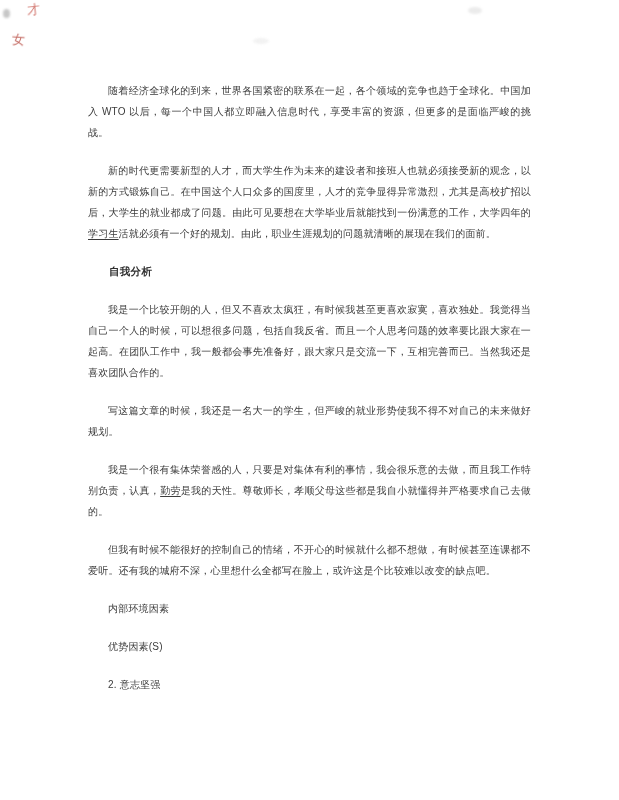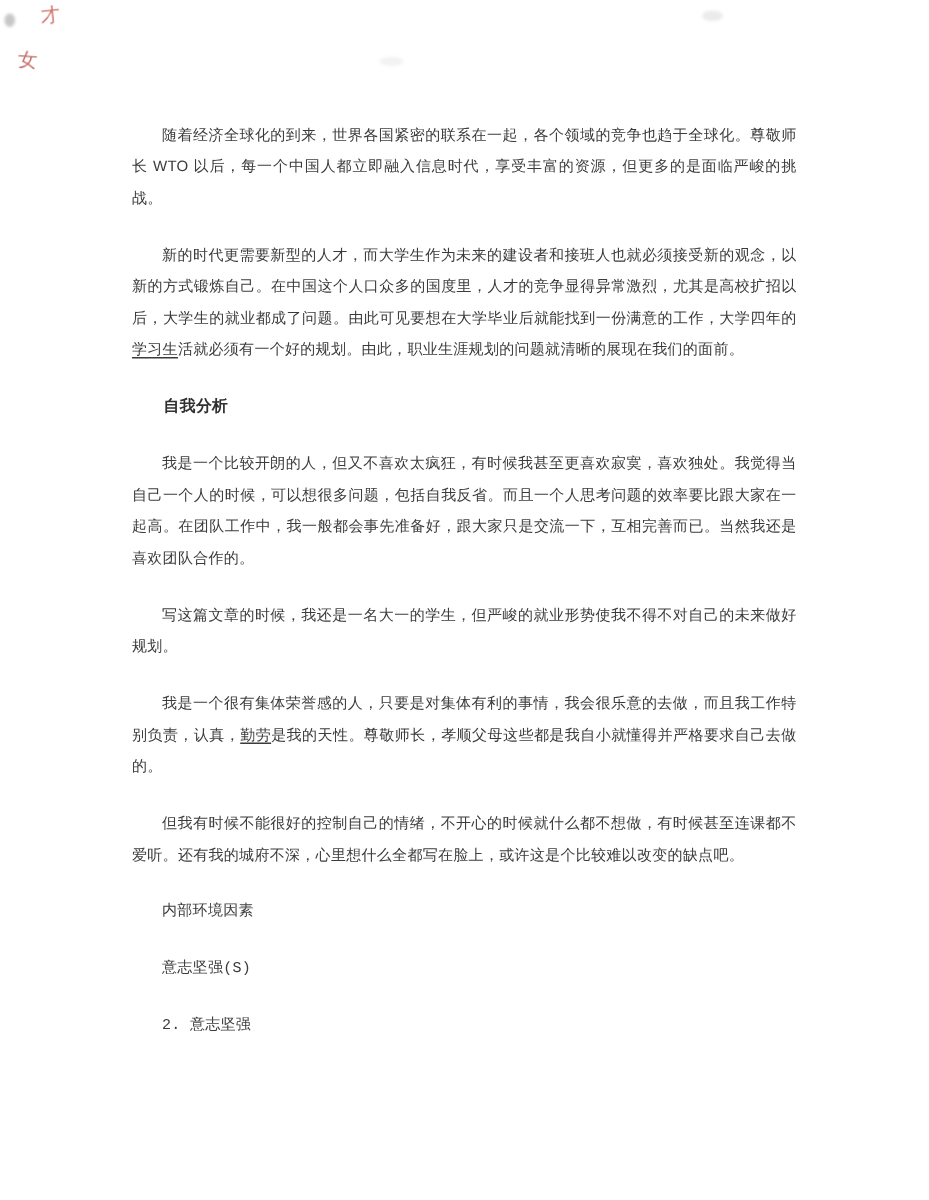--- a/index.html
+++ b/index.html
@@ -44,21 +44,20 @@
     text-indent: 2em;
     font-weight: 700;
     color: #303030;
   }
   .list-line {
     margin: 0 0 17px 0;
     font-size: 10px;
     line-height: 21px;
     letter-spacing: 0.2px;
     text-indent: 2em;
-    font-family: Liberation Mono, monospace;
   }
   .u {
     text-decoration: underline;
     text-underline-offset: 2px;
     font-family: Liberation Serif, serif;
   }
   .stamp {
     position: absolute;
     font-size: 13px;
     line-height: 13px;
@@ -84,33 +83,33 @@
 <div class="page">
 
   <span class="stamp stamp-1" style="color:#c2453a;">才</span>
   <span class="stamp stamp-2" style="color:#b03a30;">女</span>
   <span class="smudge smudge-1"></span>
   <span class="smudge smudge-2"></span>
   <span class="smudge smudge-3"></span>
 
   <div class="content">
 
-    <p class="para">随着经济全球化的到来，世界各国紧密的联系在一起，各个领域的竞争也趋于全球化。尊敬师长 WTO 以后，每一个中国人都立即融入信息时代，享受丰富的资源，但更多的是面临严峻的挑战。</p>
+    <p class="para">随着经济全球化的到来，世界各国紧密的联系在一起，各个领域的竞争也趋于全球化。中国加入 WTO 以后，每一个中国人都立即融入信息时代，享受丰富的资源，但更多的是面临严峻的挑战。</p>
 
     <p class="para"><span>新的时代更需要新型的人才，而大学生作为未来的建设者和接班人也就必须接受新的观念，以新的方式锻炼自己。在中国这个人口众多的国度里，人才的竞争显得异常激烈，尤其是高校扩招以后，大学生的就业都成了问题。由此可见要想在大学毕业后就能找到一份满意的工作，大学四年的</span><span class="u">学习生</span><span>活就必须有一个好的规划。由此，职业生涯规划的问题就清晰的展现在我们的面前。</span></p>
 
     <p class="heading">自我分析</p>
 
     <p class="para">我是一个比较开朗的人，但又不喜欢太疯狂，有时候我甚至更喜欢寂寞，喜欢独处。我觉得当自己一个人的时候，可以想很多问题，包括自我反省。而且一个人思考问题的效率要比跟大家在一起高。在团队工作中，我一般都会事先准备好，跟大家只是交流一下，互相完善而已。当然我还是喜欢团队合作的。</p>
 
     <p class="para">写这篇文章的时候，我还是一名大一的学生，但严峻的就业形势使我不得不对自己的未来做好规划。</p>
 
     <p class="para"><span>我是一个很有集体荣誉感的人，只要是对集体有利的事情，我会很乐意的去做，而且我工作特别负责，认真，</span><span class="u">勤劳</span><span>是我的天性。尊敬师长，孝顺父母这些都是我自小就懂得并严格要求自己去做的。</span></p>
 
     <p class="para">但我有时候不能很好的控制自己的情绪，不开心的时候就什么都不想做，有时候甚至连课都不爱听。还有我的城府不深，心里想什么全都写在脸上，或许这是个比较难以改变的缺点吧。</p>
 
 
     <p class="list-line">内部环境因素</p>
-    <p class="list-line">意志坚强(S)</p>
+    <p class="list-line">优势因素(S)</p>
     <p class="list-line">2. 意志坚强</p>
 
   </div>
 </div>
 
 </body></html>

